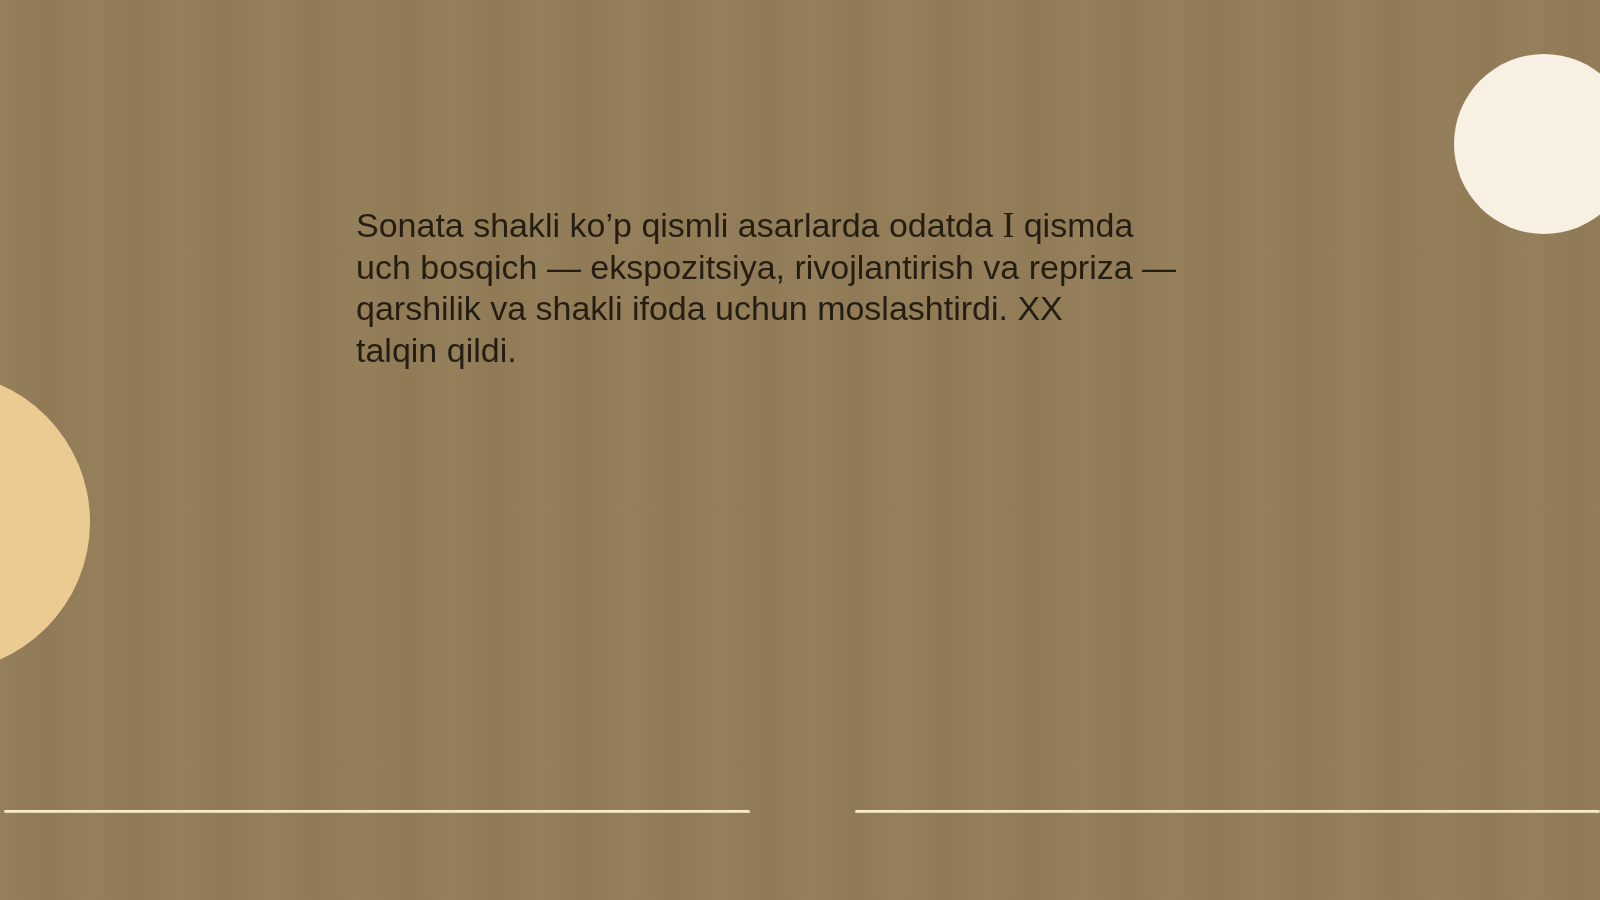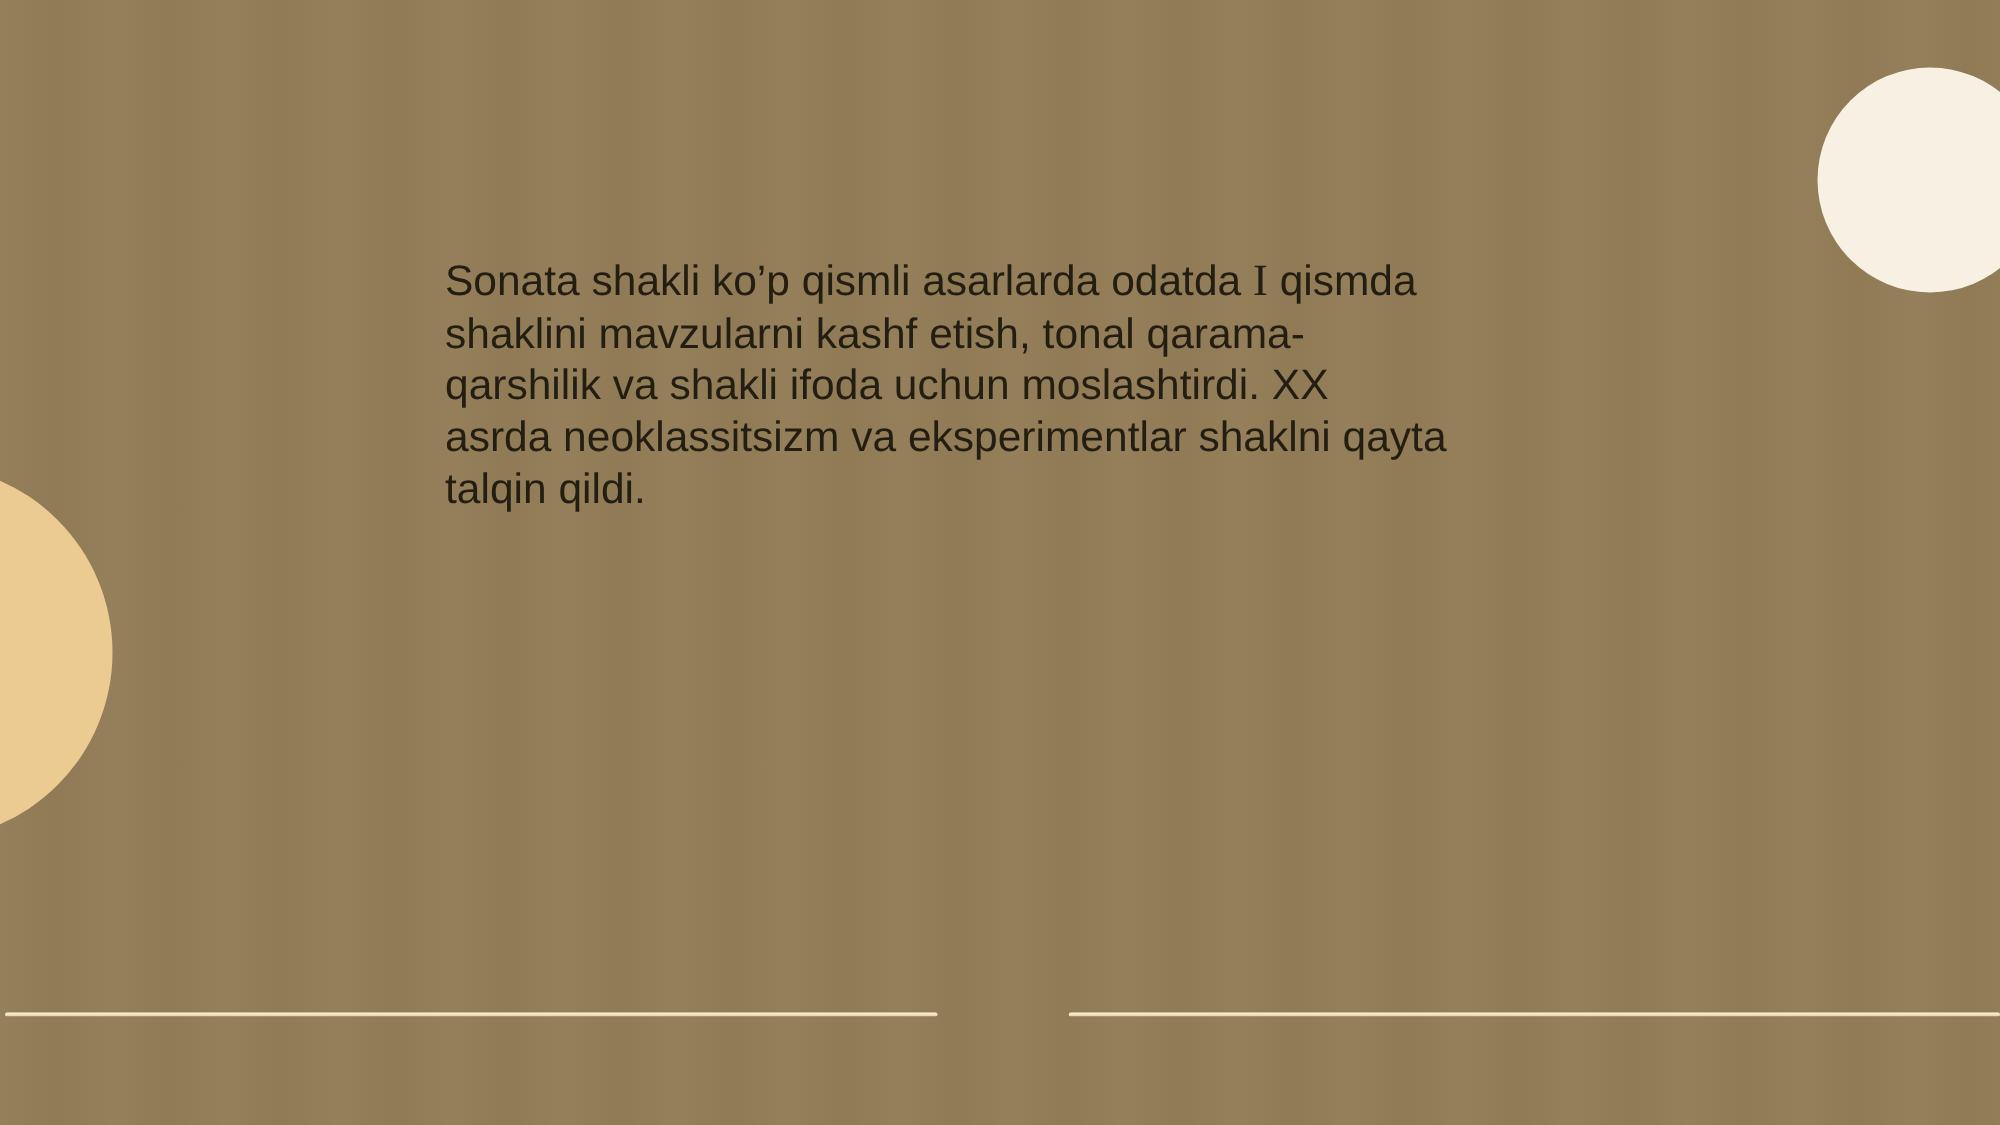--- a/index.html
+++ b/index.html
@@ -82,22 +82,21 @@
 
 <div class="slide">
   <div class="slide-texture"></div>
 
   <div class="circle circle-left"></div>
 
   <div class="circle circle-top-right"></div>
 
   <div class="body-text">
       <div class="text-line"><span>Sonata shakli ko’p qismli asarlarda odatda </span><span class="rn">I</span><span> qismda</span></div>
-      <div class="text-line"><span>shaklini mavzularni kashf etish, tonal qarama-</span></div>
+      <div class="text-line"><span>uch bosqich — ekspozitsiya, rivojlantirish va repriza —</span></div>
       <div class="text-line"><span>qarshilik va shakli ifoda uchun moslashtirdi. XX</span></div>
-      <div class="text-line"><span>asrda neoklassitsizm va eksperimentlar shaklni qayta</span></div>
       <div class="text-line"><span>talqin qildi.</span></div>
     </div>
 
   <div class="divider divider-left"></div>
 
   <div class="divider divider-right"></div>
 </div>
 
 </body></html>

